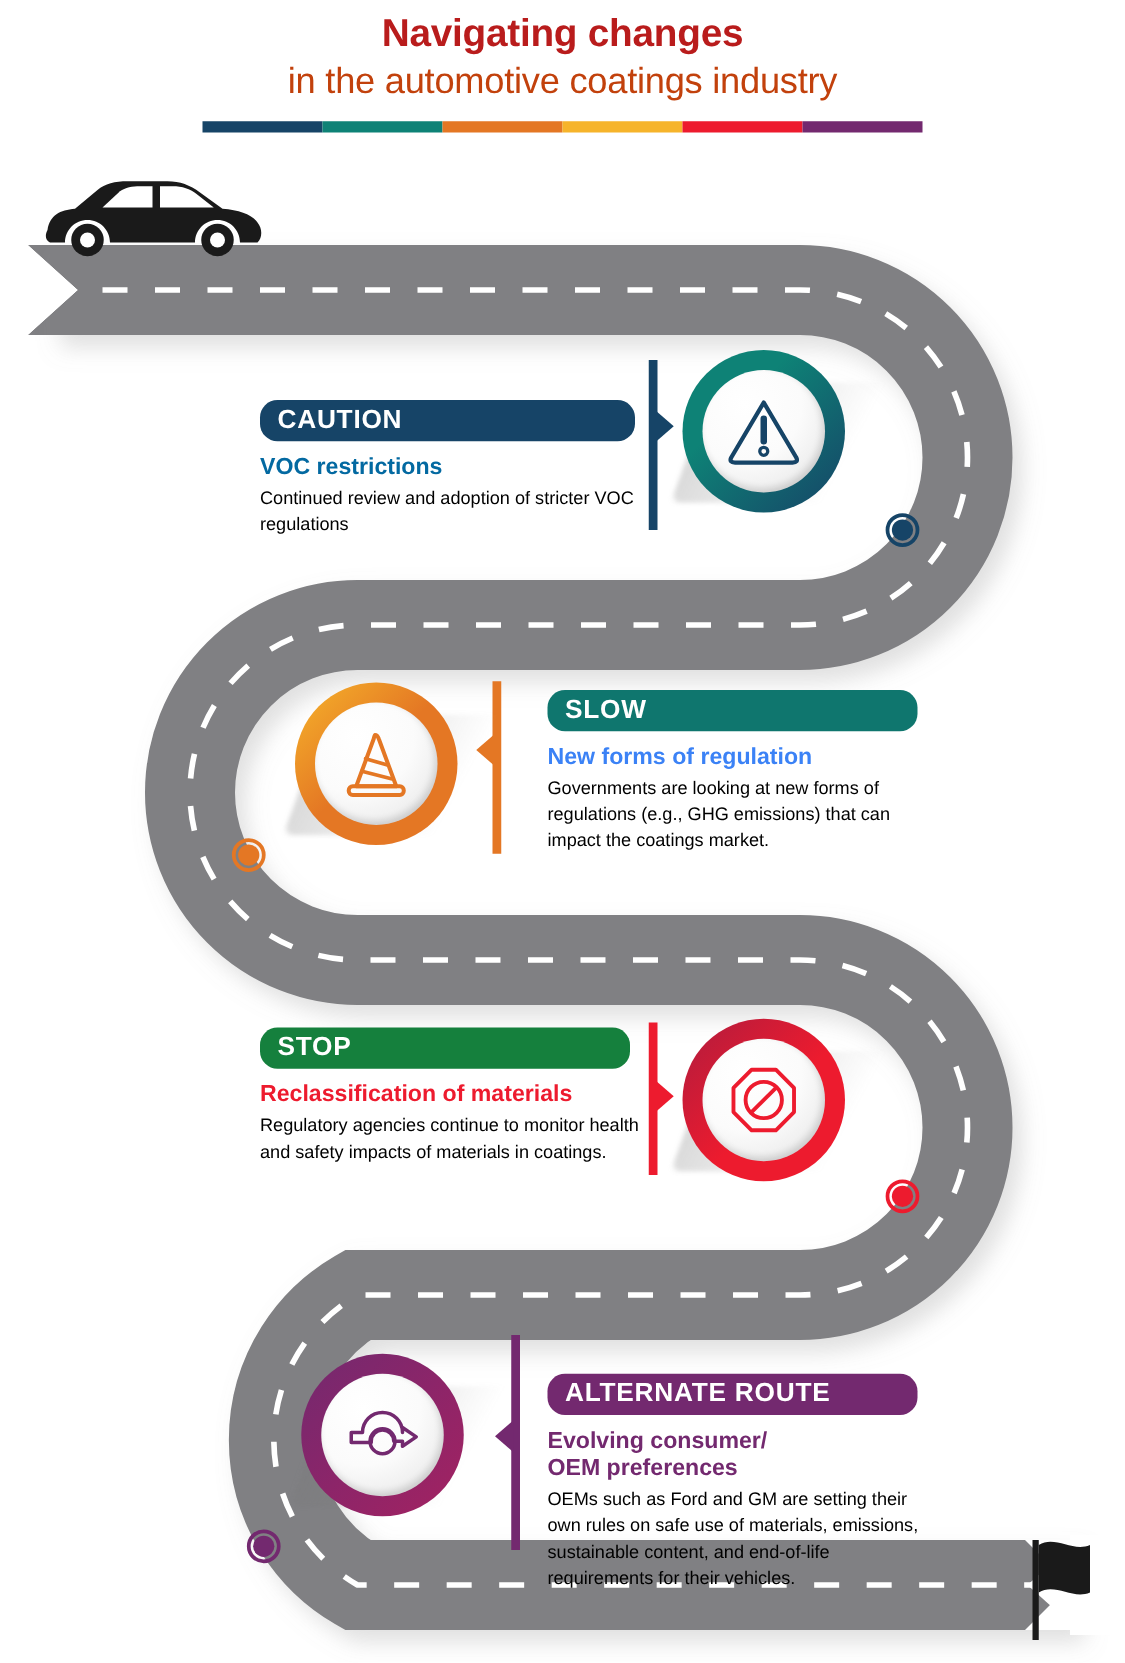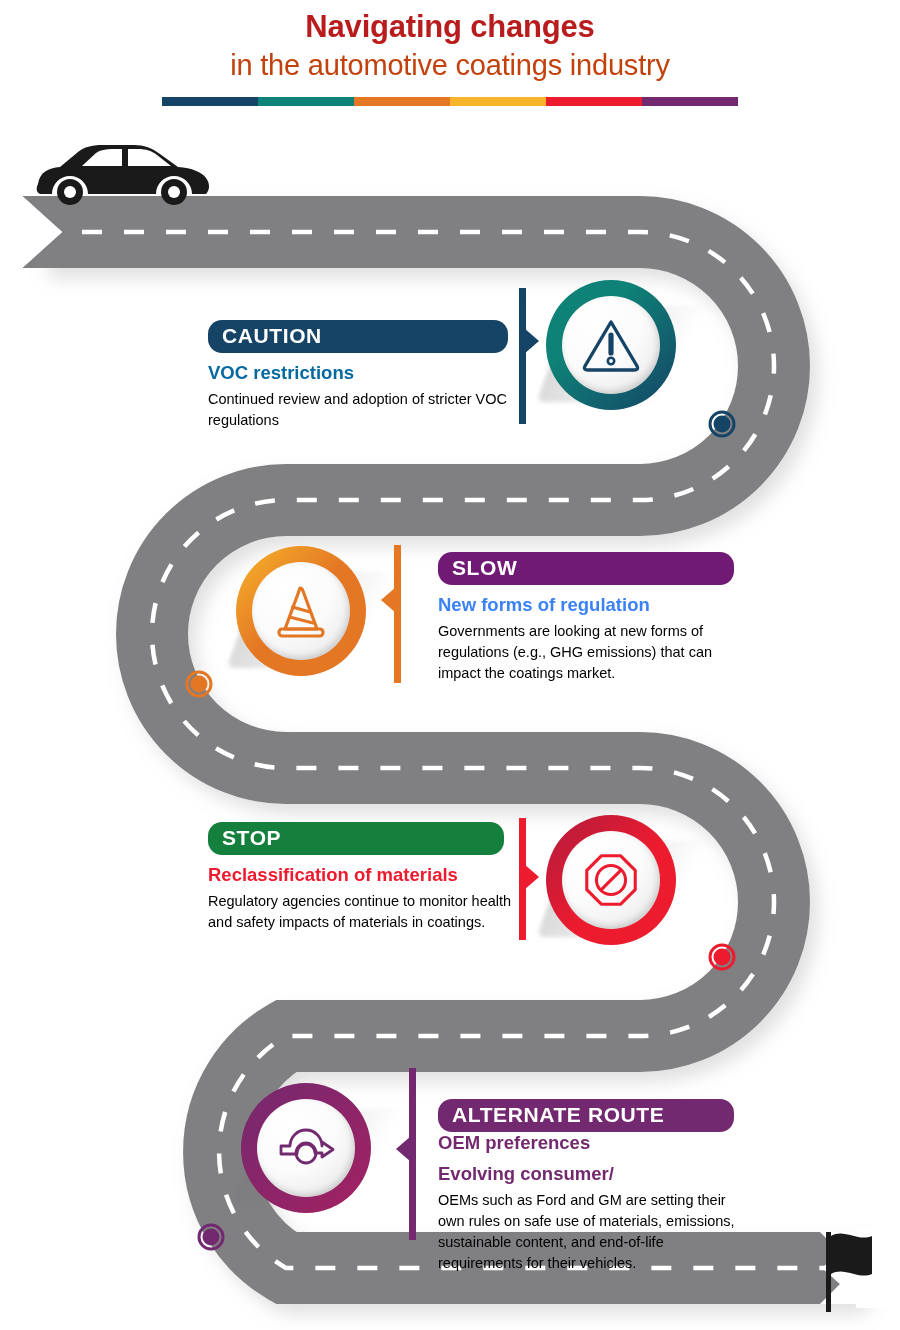--- a/index.html
+++ b/index.html
@@ -249,21 +249,21 @@
     <div class="inner">
       <svg width="64" height="64" viewBox="0 0 64 64">
         <path d="M32 9 L58 53 Q60 57 55 57 L9 57 Q4 57 6 53 Z" fill="none" stroke="#164467" stroke-width="3.4" stroke-linejoin="round"></path>
         <path d="M32 22 L32 40" stroke="#164467" stroke-width="5.2" stroke-linecap="round" fill="none"></path>
         <circle cx="32" cy="48" r="3.2" fill="none" stroke="#164467" stroke-width="2.6"></circle>
       </svg>
     </div>
   </div>
 
   <div class="info" style="left:438px; top:552px; width:312px;">
-    <div class="banner" style="background:#701a75; min-width:296px;">SLOW</div>
+    <div class="banner" style="background:#0f766e; min-width:296px;">SLOW</div>
     <div class="headline" style="color:#3b82f6;">New forms of regulation</div>
     <div class="body">Governments are looking at new forms of regulations (e.g., GHG emissions) that can impact the coatings market.</div>
   </div>
   <div class="connector point-left" style="left:394px; top:545px; height:138px;">
     <div class="bar" style="background:#E47724;"></div>
     <div class="tip" style="top:42px; border-right:15px solid #E47724;"></div>
   </div>
   <div class="medal" style="left:236px; top:546px;">
     <div class="shadow"></div>
     <div class="ring" style="background: linear-gradient(135deg,#F6B42B 0%,#E47724 48%,#E47724 100%);"></div>
@@ -293,22 +293,22 @@
       <svg width="62" height="62" viewBox="0 0 64 64">
         <polygon points="22,7 42,7 57,22 57,42 42,57 22,57 7,42 7,22" fill="none" stroke="#ED1B2E" stroke-width="3.2" stroke-linejoin="round"></polygon>
         <circle cx="32" cy="32" r="15" fill="none" stroke="#ED1B2E" stroke-width="3.2"></circle>
         <line x1="21.5" y1="42.5" x2="42.5" y2="21.5" stroke="#ED1B2E" stroke-width="3.2"></line>
       </svg>
     </div>
   </div>
 
   <div class="info" style="left:438px; top:1099px; width:312px;">
     <div class="banner" style="background:#73296F; min-width:296px;">ALTERNATE ROUTE</div>
+    <div class="headline" style="color:#73296F;">Evolving consumer/</div>
     <div class="headline" style="color:#73296F; margin-top:0;">OEM preferences</div>
-    <div class="headline" style="color:#73296F;">Evolving consumer/</div>
     <div class="body">OEMs such as Ford and GM are setting their own rules on safe use of materials, emissions, sustainable content, and end-of-life requirements for their vehicles.</div>
   </div>
   <div class="connector point-left" style="left:409px; top:1068px; height:172px;">
     <div class="bar" style="background:#73296F;"></div>
     <div class="tip" style="top:68px; border-right:15px solid #73296F;"></div>
   </div>
   <div class="medal" style="left:241px; top:1083px;">
     <div class="shadow"></div>
     <div class="ring" style="background: linear-gradient(135deg,#73296F 0%,#8C2569 50%,#A32261 100%);"></div>
     <div class="inner">

